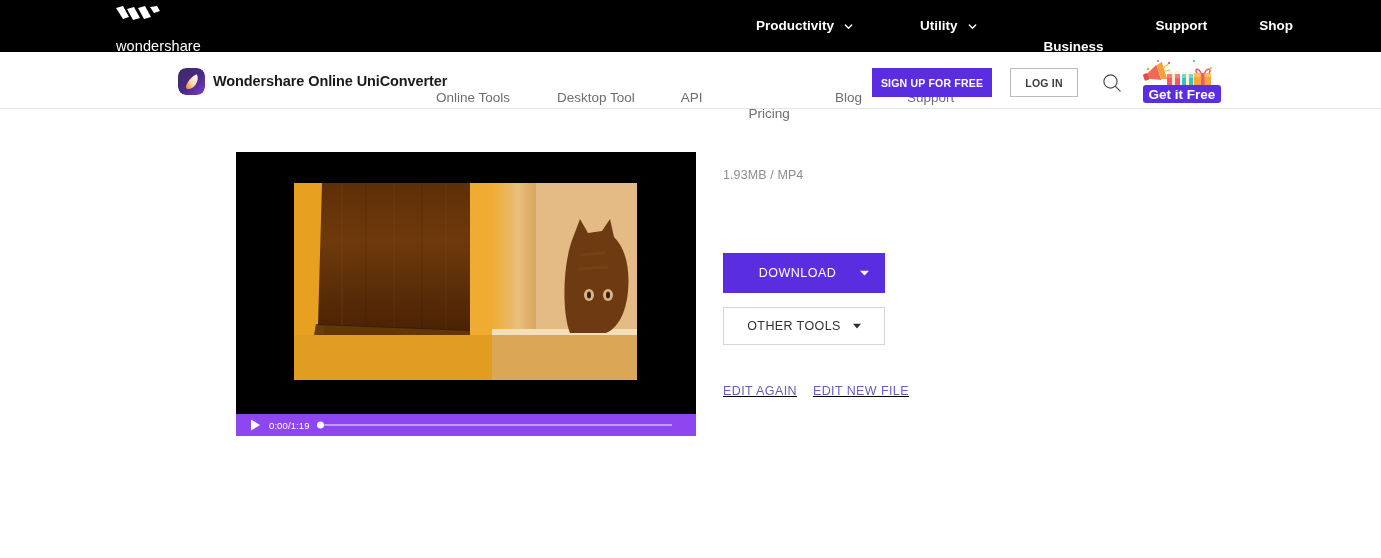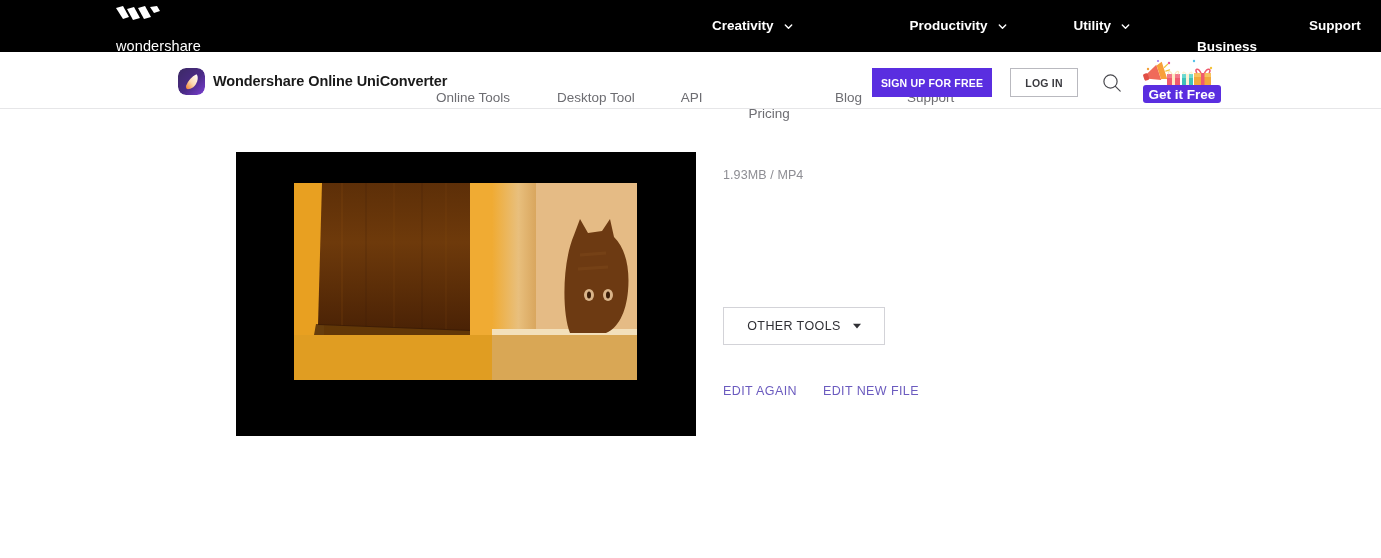--- a/index.html
+++ b/index.html
@@ -282,21 +282,22 @@
     justify-content: center;
     gap: 12px;
     cursor: pointer;
     font-family: "Liberation Sans", sans-serif;
   }
   .caret-dark { width: 8px; height: 6px; }
   .editlinks {
     position: absolute;
     left: 0; top: 232px;
     display: flex;
-    gap: 26px;
+    gap: 16px;
+    text-decoration: underline;
   }
   .editlink {
     font-size: 12.5px;
     color: #6b5bbf;
     letter-spacing: 0.4px;
     cursor: pointer;
     white-space: nowrap;
   }
 </style>
 </head>
@@ -309,26 +310,20 @@
       <polygon points="0,2 7,0 13,11 7,13" fill="#ffffff"></polygon>
       <polygon points="11,3 18,1 24,12 17,14" fill="#ffffff"></polygon>
       <polygon points="22,2 29,0 35,11 28,13" fill="#ffffff"></polygon>
       <polygon points="34,1 41,0 44,5 38,7" fill="#ffffff"></polygon>
     </svg>
     <span class="brand-word">wondershare</span>
   </div>
 
   <div class="topnav">
 
-    <div class="topnav-item topnav-gap-1">
-      <span class="label">Creativity</span>
-      <svg class="chev" viewBox="0 0 12 12">
-        <path d="M2.5 4.3 L6 8 L9.5 4.3" fill="none" stroke="#ffffff" stroke-width="1.5" stroke-linecap="round" stroke-linejoin="round"></path>
-      </svg>
-    </div>
 
     <div class="topnav-item topnav-gap-2">
       <span class="label">Productivity</span>
       <svg class="chev" viewBox="0 0 12 12">
         <path d="M2.5 4.3 L6 8 L9.5 4.3" fill="none" stroke="#ffffff" stroke-width="1.5" stroke-linecap="round" stroke-linejoin="round"></path>
       </svg>
     </div>
 
     <div class="topnav-item topnav-gap-3">
       <span class="label">Utility</span>
@@ -489,26 +484,42 @@
           <ellipse cx="314" cy="112" rx="2" ry="3.5" fill="#3a1d08"></ellipse>
           <g opacity="0.3">
             <path d="M286 72 L312 70" stroke="#8a5320" stroke-width="3"></path>
             <path d="M284 86 L314 84" stroke="#8a5320" stroke-width="3"></path>
           </g>
         </g>
       </svg>
     </div>
   </div>
 
+  <div class="player-bar">
+    <svg class="play-icon" viewBox="0 0 11 12">
+      <polygon points="1,0.5 10,6 1,11.5" fill="#ffffff"></polygon>
+    </svg>
+    <span class="time-label">0:00/1:19</span>
+    <div class="scrub">
+      <div class="scrub-track"></div>
+      <div class="scrub-knob"></div>
+    </div>
+  </div>
 </div>
 
 <div class="panel">
 
   <div class="fileinfo">1.93MB / MP4</div>
 
+  <button class="btn-download">
+    <span class="lbl">DOWNLOAD</span>
+    <svg class="caret-light" viewBox="0 0 9 6">
+      <polygon points="0,0.8 9,0.8 4.5,5.6" fill="#ffffff"></polygon>
+    </svg>
+  </button>
 
   <button class="btn-other">
     <span>OTHER TOOLS</span>
     <svg class="caret-dark" viewBox="0 0 8 6">
       <polygon points="0,0.8 8,0.8 4,5.5" fill="#303035"></polygon>
     </svg>
   </button>
 
   <div class="editlinks">
     <span class="editlink">EDIT AGAIN</span>

